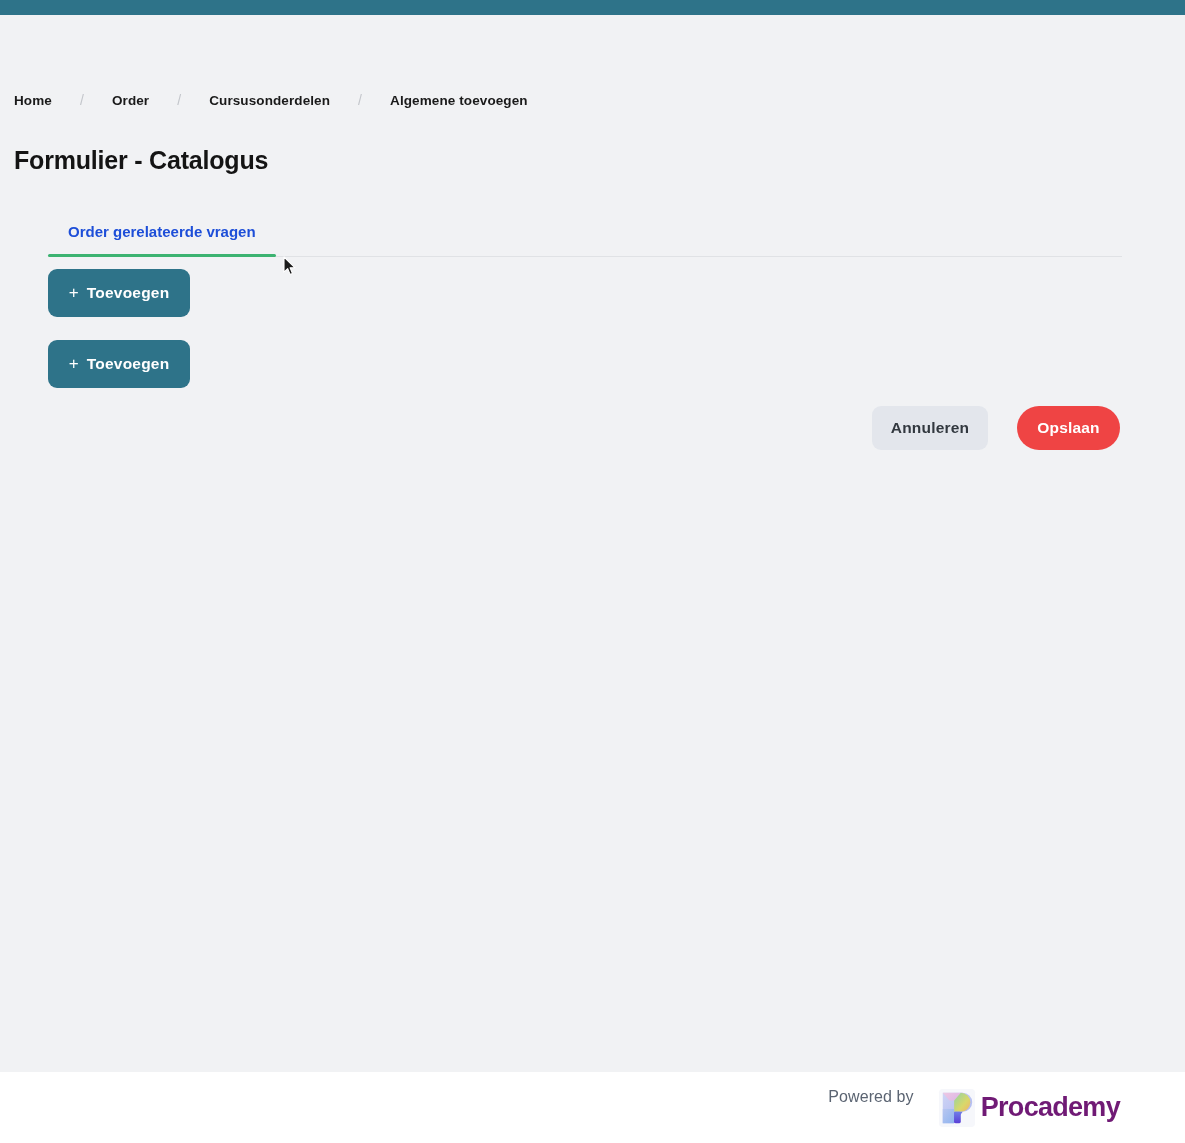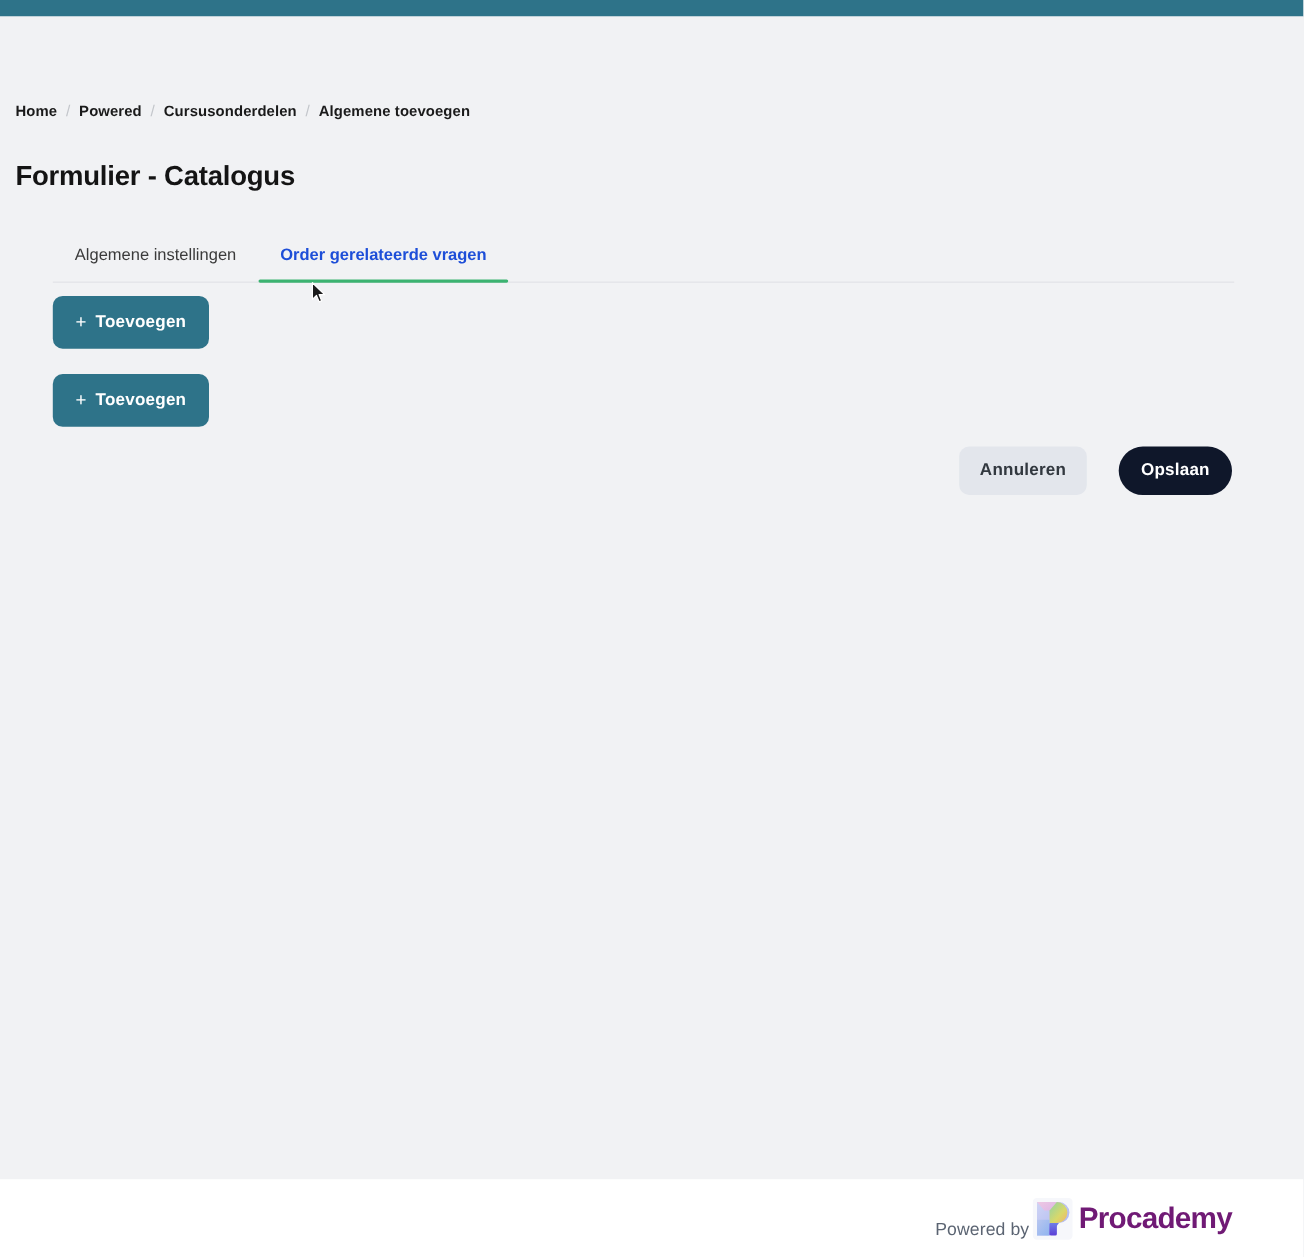--- a/index.html
+++ b/index.html
@@ -38,20 +38,21 @@
   .breadcrumb {
     position: absolute;
     top: 77px;
     left: 14px;
     display: flex;
     align-items: flex-end;
     font-size: 13.5px;
     font-weight: bold;
     color: #1a1a1a;
     letter-spacing: .1px;
+    gap: 20px;
   }
   .crumb { white-space: nowrap; }
   .crumb-sep {
     color: #c3c6cb;
     font-weight: normal;
     margin: 0 8px;
     font-size: 14px;
   }
 
   
@@ -156,43 +157,43 @@
     align-items: center;
     justify-content: center;
     letter-spacing: .2px;
   }
   .btn-cancel {
     background: #e3e6ec;
     color: #32383f;
     width: 116px;
   }
   .btn-save {
-    background: #0f172a;
+    background: #ef4444;
     color: #ffffff;
     width: 103px;
     border-radius: 22px;
   }
 
   
   .footer {
     position: absolute;
     left: 0;
     top: 1072px;
     width: 1185px;
     height: 71px;
     background: #ffffff;
     display: flex;
     align-items: center;
     justify-content: flex-end;
     padding-right: 65px;
   }
   .powered-wrap {
     display: flex;
-    align-items: flex-end;
-    gap: 2px;
+    align-items: flex-start;
+    gap: 24px;
   }
   .powered-text {
     font-size: 16px;
     color: #5b6472;
     letter-spacing: .1px;
   }
   .brand-wrap {
     display: flex;
     align-items: center;
     gap: 5px;
@@ -221,33 +222,30 @@
 </head>
 <body>
 
 <div class="topbar"></div>
 
 <div class="page">
 
   <nav class="breadcrumb">
     <span class="crumb">Home</span>
     <span class="crumb-sep">/</span>
-    <span class="crumb">Powered</span>
+    <span class="crumb">Order</span>
     <span class="crumb-sep">/</span>
     <span class="crumb">Cursusonderdelen</span>
     <span class="crumb-sep">/</span>
     <span class="crumb">Algemene toevoegen</span>
   </nav>
 
   <h1 class="page-title">Formulier - Catalogus</h1>
 
   <div class="tabs">
-    <div class="tab">
-      <span>Algemene instellingen</span>
-    </div>
     <div class="tab active">
       <span>Order gerelateerde vragen</span>
     </div>
   </div>
 
   <button class="add-btn add-btn-1">
     <span class="plus">+</span>
     <span>Toevoegen</span>
   </button>
 

